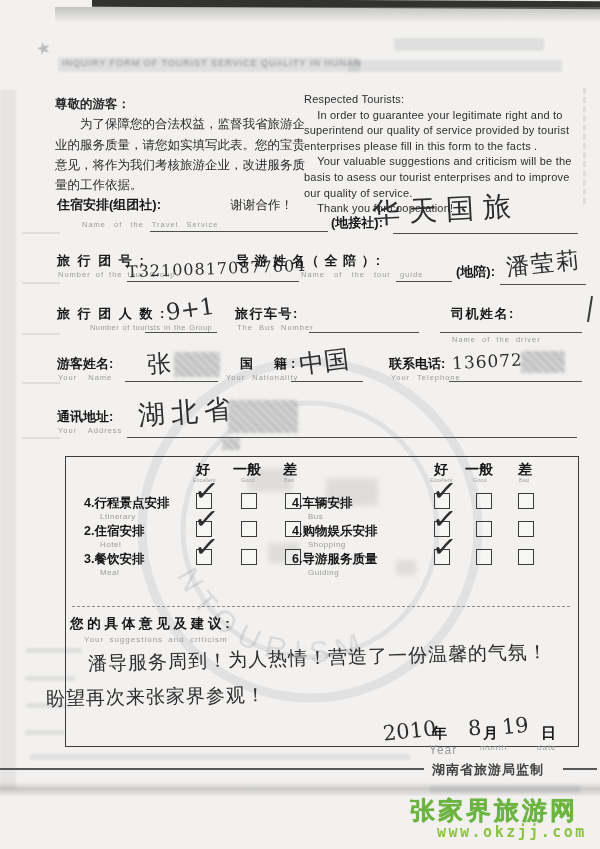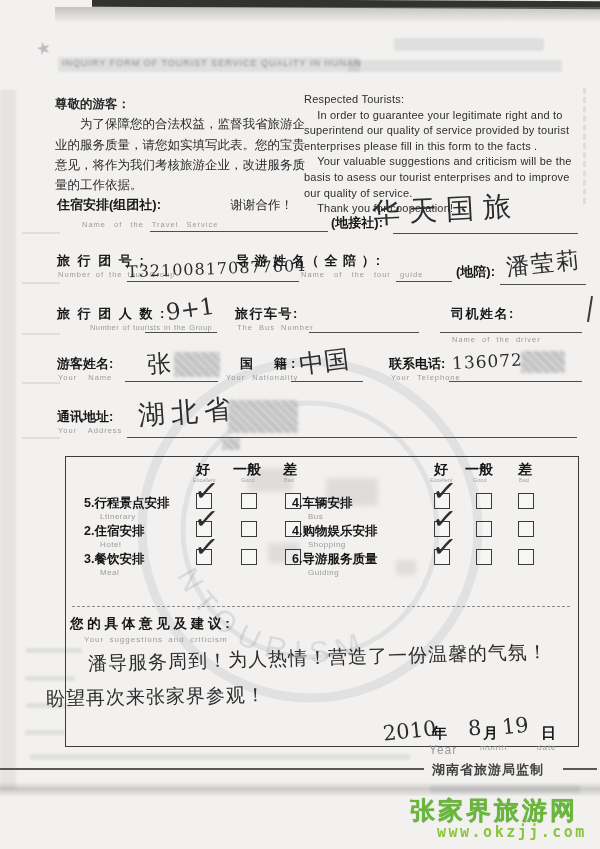--- a/index.html
+++ b/index.html
@@ -142,21 +142,21 @@
   <div class="abs rhead" style="left:283px;top:461px;">差</div>
   <div class="abs rhen" style="left:284px;top:477px;">Bad</div>
 
   <div class="abs rhead" style="left:434px;top:461px;">好</div>
   <div class="abs rhen" style="left:430px;top:477px;">Excellent</div>
   <div class="abs rhead" style="left:465px;top:461px;">一般</div>
   <div class="abs rhen" style="left:473px;top:477px;">Good</div>
   <div class="abs rhead" style="left:518px;top:461px;">差</div>
   <div class="abs rhen" style="left:519px;top:477px;">Bad</div>
 
-  <div class="abs ritem" style="left:84px;top:495px;">5.行程景点安排</div>
+  <div class="abs ritem" style="left:84px;top:495px;">4.行程景点安排</div>
   <div class="abs rien" style="left:100px;top:512px;">Ltinerary</div>
   <div class="abs cb" style="left:196px;top:493px;"></div>
   <span class="abs tick" style="left:194px;top:476px;">✓</span>
   <div class="abs cb" style="left:241px;top:493px;"></div>
   <div class="abs cb" style="left:285px;top:493px;"></div>
 
   <div class="abs ritem" style="left:292px;top:495px;">4.车辆安排</div>
   <div class="abs rien" style="left:308px;top:512px;">Bus</div>
   <div class="abs cb" style="left:434px;top:493px;"></div>
   <span class="abs tick" style="left:432px;top:476px;">✓</span>

